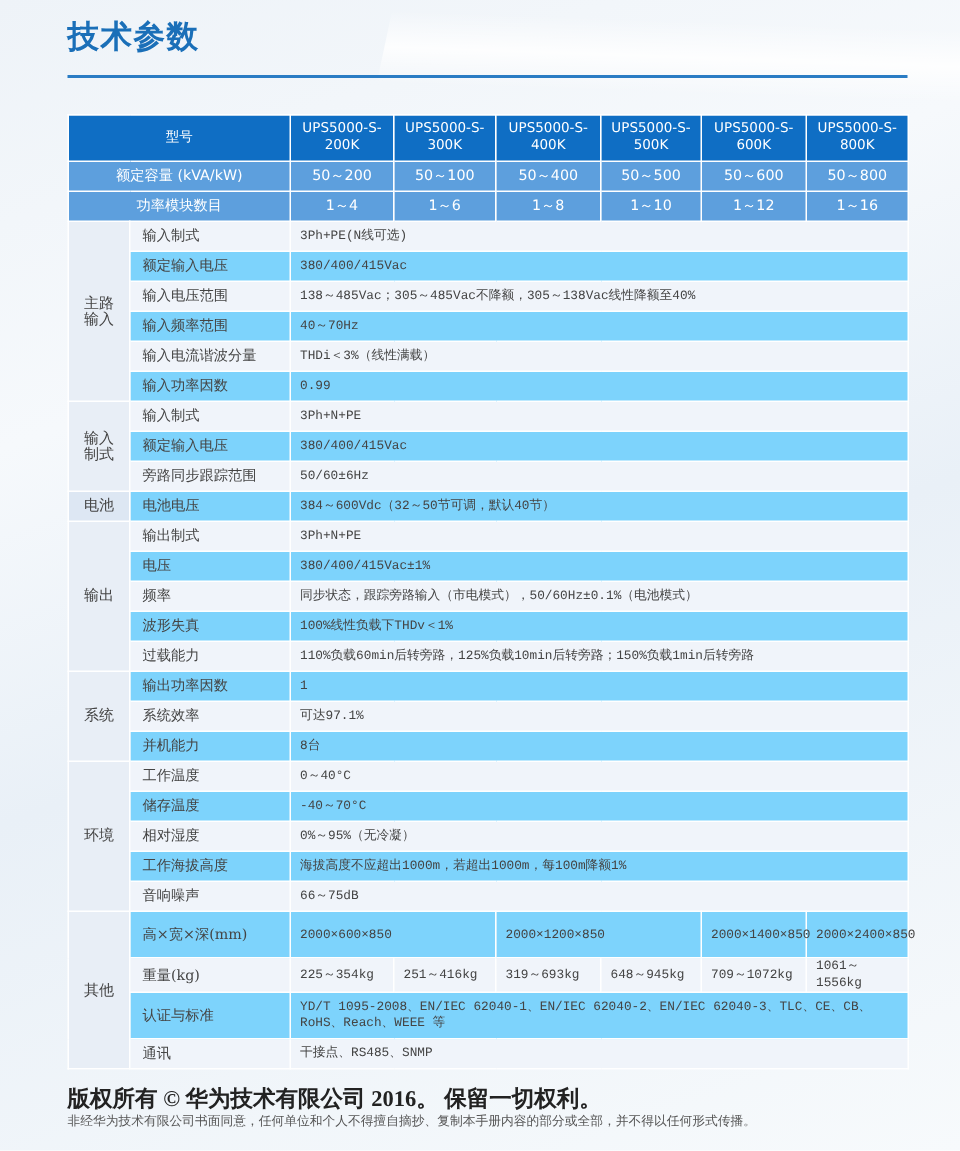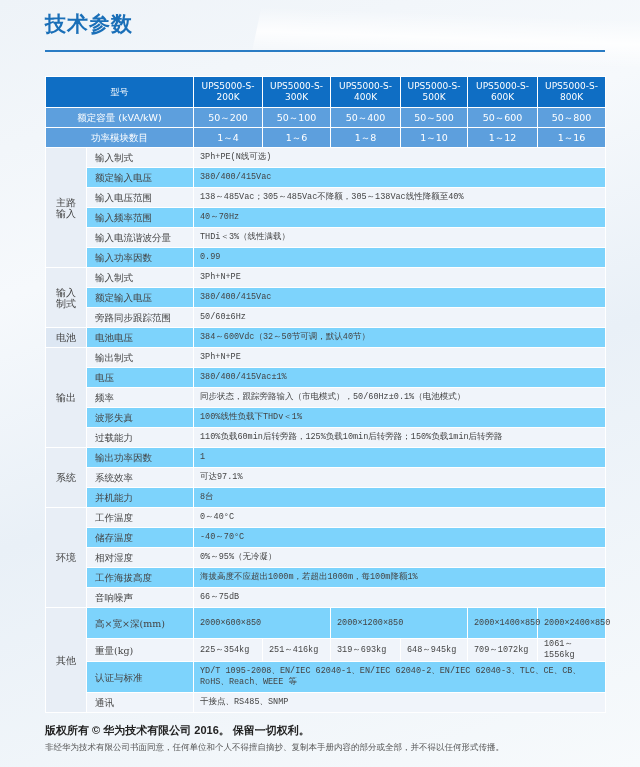--- a/index.html
+++ b/index.html
@@ -16,21 +16,21 @@
   td{border:1px solid #ffffff;padding:0 6px;height:19px;line-height:11px;}
   .hdr td{background:#0f6ec4;color:#fff;font-family:"DejaVu Sans","Liberation Sans",sans-serif;text-align:center;height:30px;font-size:9px;}
   .sub td{background:#5d9fdd;color:#fff;font-family:"DejaVu Sans","Liberation Sans",sans-serif;text-align:center;height:19px;font-size:9.5px;}
   .grp{text-align:center;color:#444;font-size:10px;}
   .lbl{color:#444;font-size:9.5px;padding-left:8px;margin-left:44px;}
   .val{color:#444;font-size:8.5px;padding-left:6px;font-family:Liberation Mono, monospace;}
   .rowa td{background:#f0f4fa;}
   .rowb td{background:#7dd3fc;}
   td.g{background:#e8eef6 !important;}
   td.gb{background:#dde7f3 !important;}
-  .footer1{position:absolute;left:45px;top:723px;font-family:Liberation Sans, sans-serif;font-size:11px;font-weight:bold;color:#222;}
+  .footer1{position:absolute;left:45px;top:723px;font-family:Liberation Serif, serif;font-size:15px;font-weight:bold;color:#222;}
   .footer2{position:absolute;left:45px;top:742px;font-family:"DejaVu Sans","Liberation Sans",sans-serif;font-size:8.5px;color:#555;}
 </style>
 </head>
 <body>
 
 <div class="swoosh"></div>
 <div class="title">技术参数</div>
 <div class="title-rule"></div>
 
 <table>

